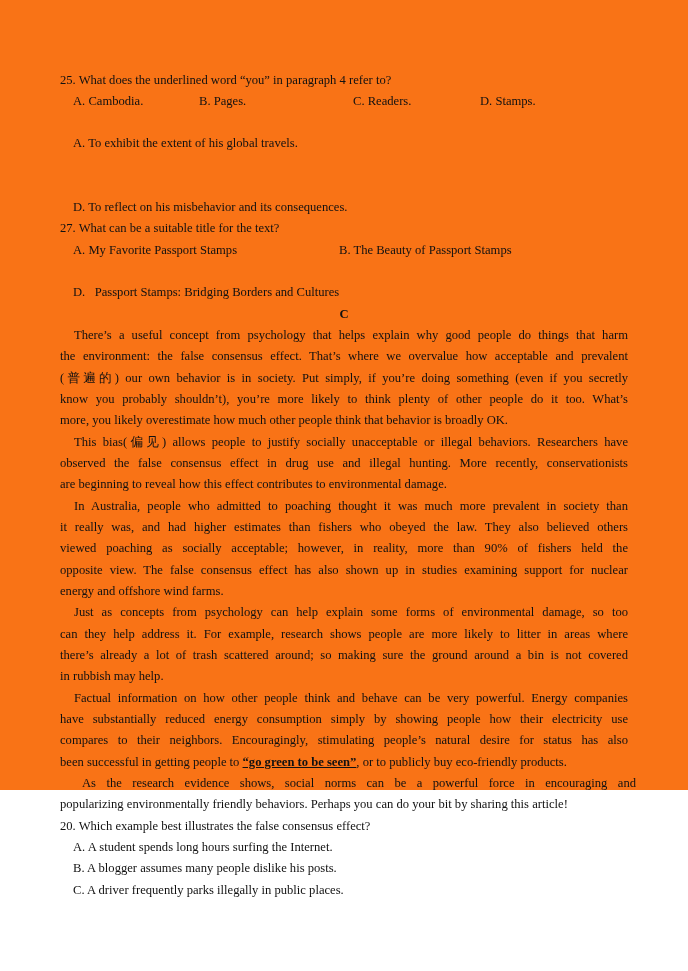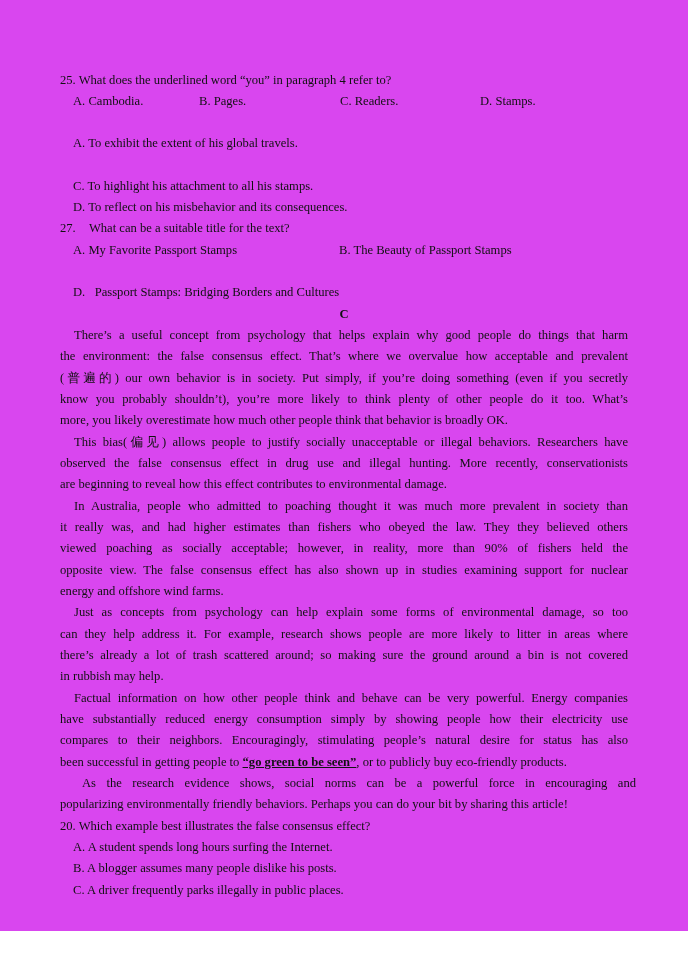--- a/index.html
+++ b/index.html
@@ -1,20 +1,20 @@
 <!DOCTYPE html>
 <html><head>
 <meta charset="utf-8">
 <style>
   html, body { margin: 0; padding: 0; background: #ffffff; }
   body {
     width: 688px; height: 971px; position: relative; overflow: hidden;
     font-family: "Liberation Serif", serif; font-size: 12.6px; color: #111;
   }
-  .page { position: absolute; left: 0; top: 0; width: 688px; height: 931px; background: #d946ef; }
+  .page { position: absolute; left: 0; top: 0; width: 688px; height: 790px; background: #f97316; }
   .line {
     position: absolute; left: 60px; width: 568px; height: 21px; line-height: 21px;
     white-space: nowrap;
   }
   .indent { left: 73px; }
   .just { text-align: justify; text-align-last: justify; }
   .opt { position: absolute; top: 0; }
   .sec { left: 0; width: 688px; text-align: center; font-weight: bold; }
   u { text-decoration: underline; font-weight: bold; }
 </style>
@@ -23,31 +23,30 @@
 
 <div class="page">
 
   <div class="line" style="top:70px">
     <span>25.</span>
     <span>What does the underlined word “you” in paragraph 4 refer to?</span>
   </div>
   <div class="line indent" style="top:91px">
     <span class="opt" style="left:0">A. Cambodia.</span>
     <span class="opt" style="left:126px">B. Pages.</span>
-    <span class="opt" style="left:267px">C. Readers.</span>
+    <span class="opt" style="left:280px">C. Readers.</span>
     <span class="opt" style="left:407px">D. Stamps.</span>
   </div>
 
   <div class="line indent" style="top:133px">A. To exhibit the extent of his global travels.</div>
-  <div class="line indent" style="top:176px">C. To highlight his attachment to all his stamps.</div>
   <div class="line indent" style="top:197px">D. To reflect on his misbehavior and its consequences.</div>
 
   <div class="line" style="top:218px">
     <span>27.</span>
-    <span style="margin-left:10px">What can be a suitable title for the text?</span>
+    <span style="margin-left:0">What can be a suitable title for the text?</span>
   </div>
   <div class="line indent" style="top:240px">
     <span class="opt" style="left:0">A. My Favorite Passport Stamps</span>
     <span class="opt" style="left:266px">B. The Beauty of Passport Stamps</span>
   </div>
   <div class="line indent" style="top:282px; white-space:pre">D.   Passport Stamps: Bridging Borders and Cultures</div>
 
   <div class="line sec" style="top:304px">C</div>
 
   <div>
@@ -55,21 +54,21 @@
     <div class="line just" style="top:346px">the environment: the false consensus effect. That’s where we overvalue how acceptable and prevalent</div>
     <div class="line just" style="top:368px">(普遍的) our own behavior is in society. Put simply, if you’re doing something (even if you secretly</div>
     <div class="line just" style="top:389px">know you probably shouldn’t), you’re more likely to think plenty of other people do it too. What’s</div>
     <div class="line" style="top:410px">more, you likely overestimate how much other people think that behavior is broadly OK.</div>
 
     <div class="line just" style="top:432px; left:74px; width:554px">This bias(偏见) allows people to justify socially unacceptable or illegal behaviors. Researchers have</div>
     <div class="line just" style="top:453px">observed the false consensus effect in drug use and illegal hunting. More recently, conservationists</div>
     <div class="line" style="top:474px">are beginning to reveal how this effect contributes to environmental damage.</div>
 
     <div class="line just" style="top:496px; left:74px; width:554px">In Australia, people who admitted to poaching thought it was much more prevalent in society than</div>
-    <div class="line just" style="top:517px">it really was, and had higher estimates than fishers who obeyed the law. They they believed others</div>
+    <div class="line just" style="top:517px">it really was, and had higher estimates than fishers who obeyed the law. They also believed others</div>
     <div class="line just" style="top:538px">viewed poaching as socially acceptable; however, in reality, more than 90% of fishers held the</div>
     <div class="line just" style="top:560px">opposite view. The false consensus effect has also shown up in studies examining support for nuclear</div>
     <div class="line" style="top:581px">energy and offshore wind farms.</div>
 
     <div class="line just" style="top:602px; left:74px; width:554px">Just as concepts from psychology can help explain some forms of environmental damage, so too</div>
     <div class="line just" style="top:624px">can they help address it. For example, research shows people are more likely to litter in areas where</div>
     <div class="line just" style="top:645px">there’s already a lot of trash scattered around; so making sure the ground around a bin is not covered</div>
     <div class="line" style="top:666px">in rubbish may help.</div>
 
     <div class="line just" style="top:688px; left:74px; width:554px">Factual information on how other people think and behave can be very powerful. Energy companies</div>

